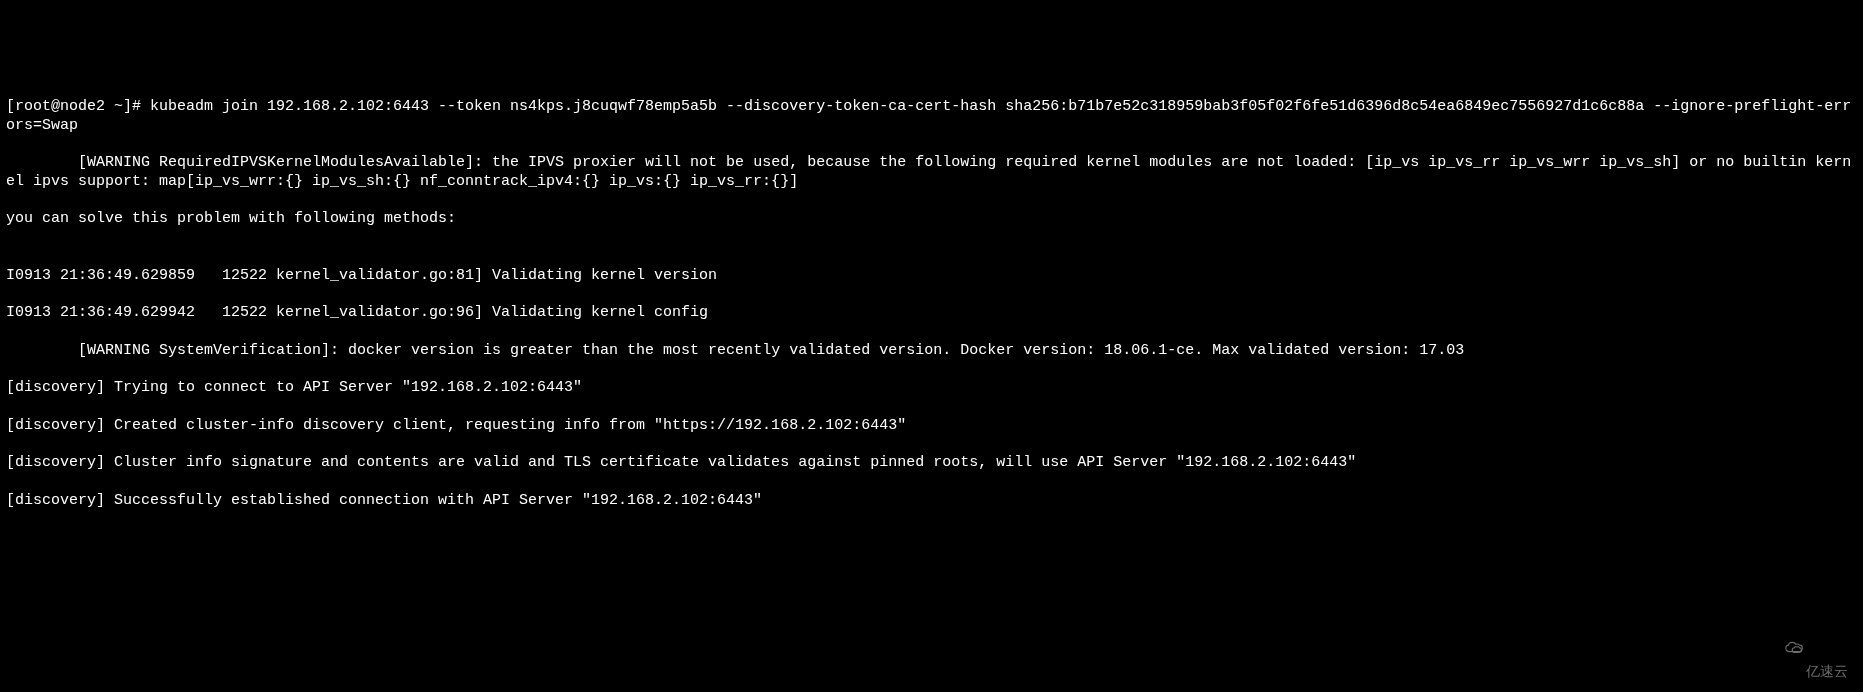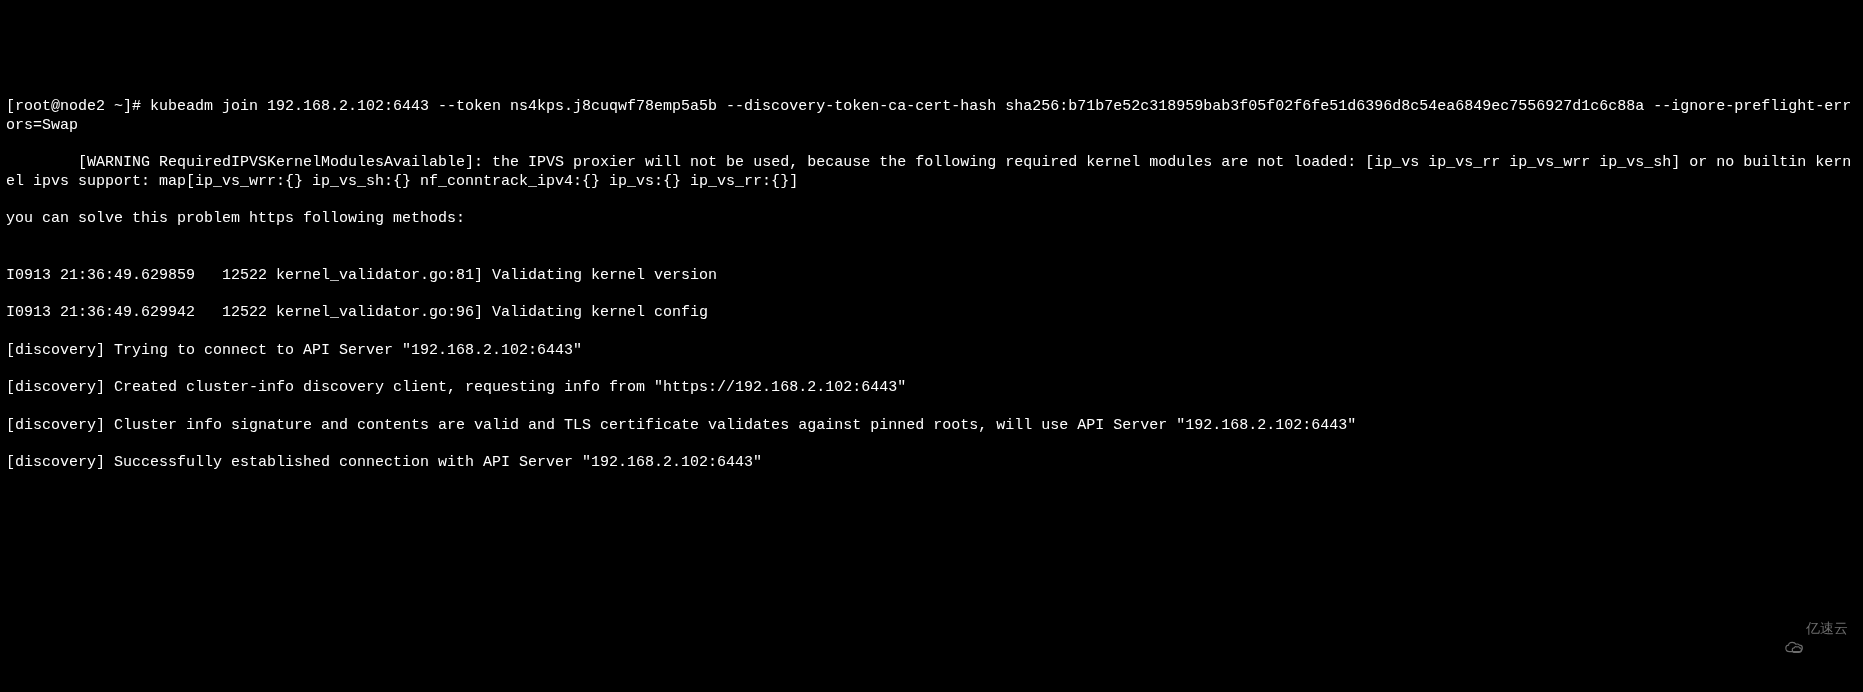--- a/index.html
+++ b/index.html
@@ -22,45 +22,46 @@
     }
     .terminal-line {
       white-space: pre-wrap;
       word-break: break-all;
     }
     .watermark {
       position: absolute;
       bottom: 12px;
       right: 15px;
       display: flex;
-      align-items: flex-start;
+      align-items: flex-end;
       opacity: 0.8;
     }
     .watermark-icon {
       width: 22px;
       height: 16px;
     }
     .watermark-text {
       color: #888888;
       font-size: 14px;
       font-family: sans-serif;
     }
   </style>
 </head>
 <body>
 
 
 
 <div>
 <div class="terminal-line">[root@node2 ~]# kubeadm join 192.168.2.102:6443 --token ns4kps.j8cuqwf78emp5a5b --discovery-token-ca-cert-hash sha256:b71b7e52c318959bab3f05f02f6fe51d6396d8c54ea6849ec7556927d1c6c88a --ignore-preflight-errors=Swap</div>
 <div class="terminal-line">        [WARNING RequiredIPVSKernelModulesAvailable]: the IPVS proxier will not be used, because the following required kernel modules are not loaded: [ip_vs ip_vs_rr ip_vs_wrr ip_vs_sh] or no builtin kernel ipvs support: map[ip_vs_wrr:{} ip_vs_sh:{} nf_conntrack_ipv4:{} ip_vs:{} ip_vs_rr:{}]</div>
-<div class="terminal-line">you can solve this problem https following methods:</div>
+<div class="terminal-line">you can solve this problem with following methods:</div>
 <div class="terminal-line"></div>
 <div class="terminal-line">I0913 21:36:49.629859   12522 kernel_validator.go:81] Validating kernel version</div>
 <div class="terminal-line">I0913 21:36:49.629942   12522 kernel_validator.go:96] Validating kernel config</div>
+<div class="terminal-line">        [WARNING SystemVerification]: docker version is greater than the most recently validated version. Docker version: 18.06.1-ce. Max validated version: 17.03</div>
 <div class="terminal-line">[discovery] Trying to connect to API Server "192.168.2.102:6443"</div>
 <div class="terminal-line">[discovery] Created cluster-info discovery client, requesting info from "https://192.168.2.102:6443"</div>
 <div class="terminal-line">[discovery] Cluster info signature and contents are valid and TLS certificate validates against pinned roots, will use API Server "192.168.2.102:6443"</div>
 <div class="terminal-line">[discovery] Successfully established connection with API Server "192.168.2.102:6443"</div>
 
 
 
 
 
 

